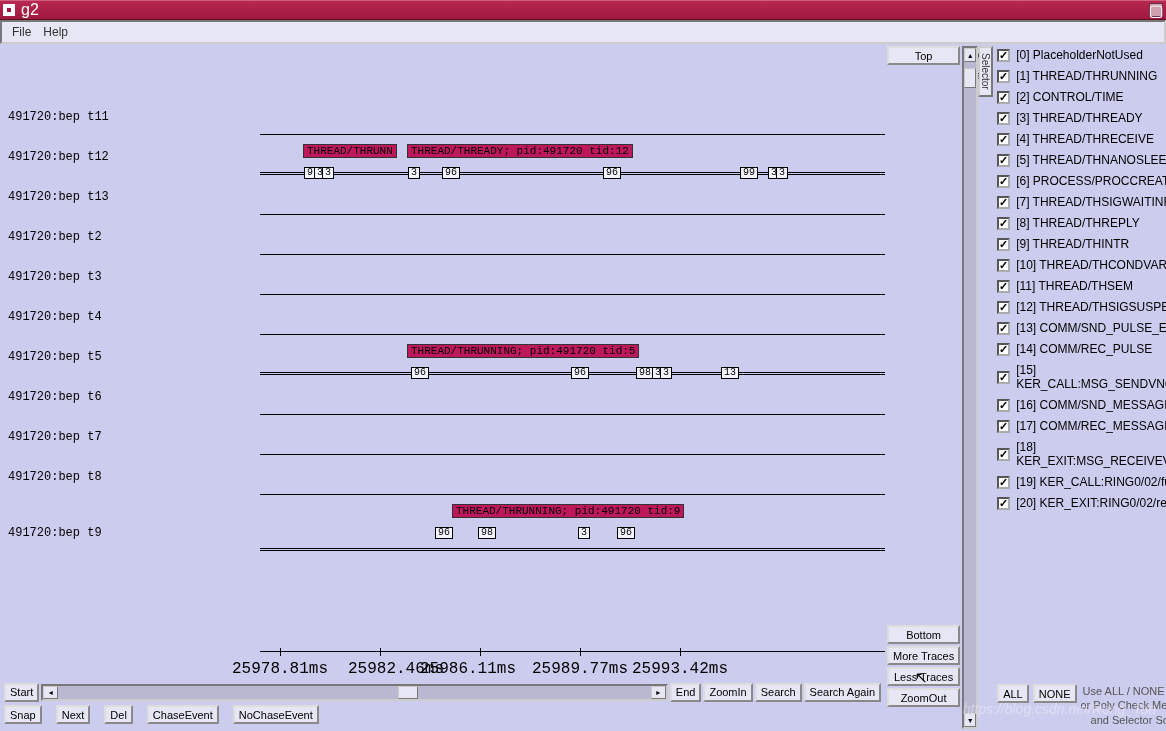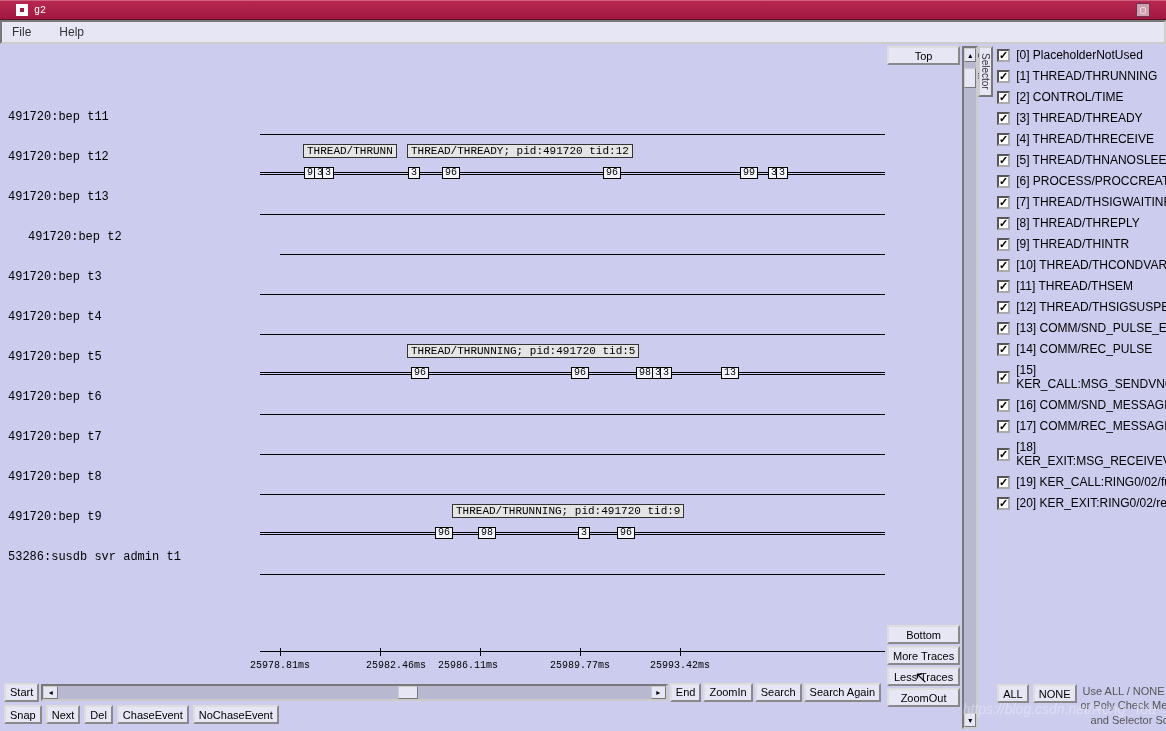--- a/index.html
+++ b/index.html
@@ -12,25 +12,24 @@
     height: 731px;
     overflow: hidden;
     position: relative;
   }
   .titlebar {
     height: 20px;
     background: linear-gradient(#b82850, #a01840);
     color: white;
     display: flex;
     align-items: center;
-    padding: 0 16px;
-    font-size: 10px;
+    padding: 0 3px;
+    font-size: 16px;
     border-top: 1px solid #d06080;
     border-bottom: 1px solid #601020;
-    font-family: Liberation Mono, monospace;
   }
   .titlebar-icon {
     width: 12px; height: 12px;
     border: 2px solid white;
     background: white;
     margin-right: 6px;
     position: relative;
   }
   .titlebar-icon::after {
     content:"";position:absolute;inset:2px;background:#a01840;
@@ -41,21 +40,20 @@
     border:1px solid #703050;
     background:#d0a0b0;
     display:flex;align-items:center;justify-content:center;
   }
   .menubar {
     height: 24px;
     background: #e6e6f5;
     border: 2px inset #ccc;
     display:flex; align-items:center;
     padding: 0 4px;
-    gap: 16px;
     color: #333;
   }
   .menubar span { padding: 2px 6px; }
   .main {
     display:flex;
     height: calc(731px - 20px - 24px);
   }
   .plot-area {
     flex: 0 0 885px;
     display:flex; flex-direction:column;
@@ -84,21 +82,21 @@
     left:260px; right:0;
     height:0;
     border-top:1px solid #000;
   }
   .trace-line.dbl { border-top:1px solid #000; }
   .trace-line.dbl::after{
     content:"";position:absolute;left:0;right:0;top:-3px;border-top:1px solid #000;
   }
   .tooltip {
     position:absolute;
-    background:#e5e5e5;
+    background:#be185d;
     border:1px solid #333;
     font-family:"Lucida Console","Courier New",monospace;
     font-size:11px;
     padding:0 3px;
     white-space:nowrap;
     color:#000;
   }
   .evbox {
     position:absolute;
     top:23px;
@@ -116,21 +114,21 @@
     left:260px; right:0; bottom:52px;
     border-top:1px solid #000;
     height:28px;
   }
   .tick {
     position:absolute; top:-4px; width:1px; height:8px; background:#000;
   }
   .tick-label {
     position:absolute; top:8px;
     font-family:"Lucida Console","Courier New",monospace;
-    font-size:10px; color:#000;
+    font-size:16px; color:#000;
     transform:translateX(-50%);
   }
   .hscroll-row {
     position:absolute; left:0; right:0; bottom:28px; height:22px;
     display:flex; align-items:center; gap:2px; padding:0 4px;
   }
   .btn {
     background:#e6e6f5;
     border:2px outset #ddd;
     font-size:11px;
@@ -149,21 +147,21 @@
     background:#e6e6f5; border:1px outset #ccc;
     display:flex;align-items:center;justify-content:center;
     font-size:8px;color:#000;
   }
   .hscroll-thumb{
     position:absolute;top:0;height:100%;left:355px;width:20px;
     background:#e6e6f5;border:1px outset #ccc;
   }
   .bottom-buttons{
     position:absolute;left:0;right:0;bottom:4px;height:22px;
-    display:flex;gap:4px;padding:0 4px;
+    display:flex;gap:14px;padding:0 4px;
   }
   .right-btns{
     flex:0 0 70px;
     display:flex;flex-direction:column;
     padding:2px 2px 0 2px;
     gap:2px;
   }
   .right-btns .btn{height:19px;}
   .vscroll-area{
     flex:0 0 16px;
@@ -254,21 +252,21 @@
           <div class="trace-line"></div>
         </div>
         <div class="trace-row" style="top: 100px;">
           <div class="trace-label">491720:bep t12</div>
           <div class="trace-line dbl"></div>
         </div>
         <div class="trace-row" style="top: 140px;">
           <div class="trace-label">491720:bep t13</div>
           <div class="trace-line"></div>
         </div>
-        <div class="trace-row" style="top: 180px; margin-left: 20px;">
+        <div class="trace-row" style="top: 180px;">
           <div class="trace-label">491720:bep t2</div>
           <div class="trace-line"></div>
         </div>
         <div class="trace-row" style="top: 220px;">
           <div class="trace-label">491720:bep t3</div>
           <div class="trace-line"></div>
         </div>
         <div class="trace-row" style="top: 260px;">
           <div class="trace-label">491720:bep t4</div>
           <div class="trace-line"></div>
@@ -282,27 +280,23 @@
           <div class="trace-line"></div>
         </div>
         <div class="trace-row" style="top: 380px;">
           <div class="trace-label">491720:bep t7</div>
           <div class="trace-line"></div>
         </div>
         <div class="trace-row" style="top: 420px;">
           <div class="trace-label">491720:bep t8</div>
           <div class="trace-line"></div>
         </div>
-        <div class="trace-row" style="top: 460px; padding-left: 25px;">
+        <div class="trace-row" style="top: 476px; padding-left: 25px;">
           <div class="trace-label">491720:bep t9</div>
           <div class="trace-line dbl"></div>
-        </div>
-        <div class="trace-row" style="top: 500px;">
-          <div class="trace-label">53286:susdb svr admin t1</div>
-          <div class="trace-line"></div>
         </div>
         <div class="tooltip" style="left: 303px; top: 100px;">THREAD/THRUNN</div>
         <div class="tooltip" style="left: 407px; top: 100px;">THREAD/THREADY; pid:491720 tid:12</div>
         <div class="tooltip" style="left: 407px; top: 300px;">THREAD/THRUNNING; pid:491720 tid:5</div>
         <div class="tooltip" style="left: 452px; top: 460px;">THREAD/THRUNNING; pid:491720 tid:9</div>
         <div class="evbox" style="left: 304px; top: 123px;">9</div>
         <div class="evbox" style="left: 314px; top: 123px;">3</div>
         <div class="evbox" style="left: 322px; top: 123px;">3</div>
         <div class="evbox" style="left: 408px; top: 123px;">3</div>
         <div class="evbox" style="left: 442px; top: 123px;">96</div>

